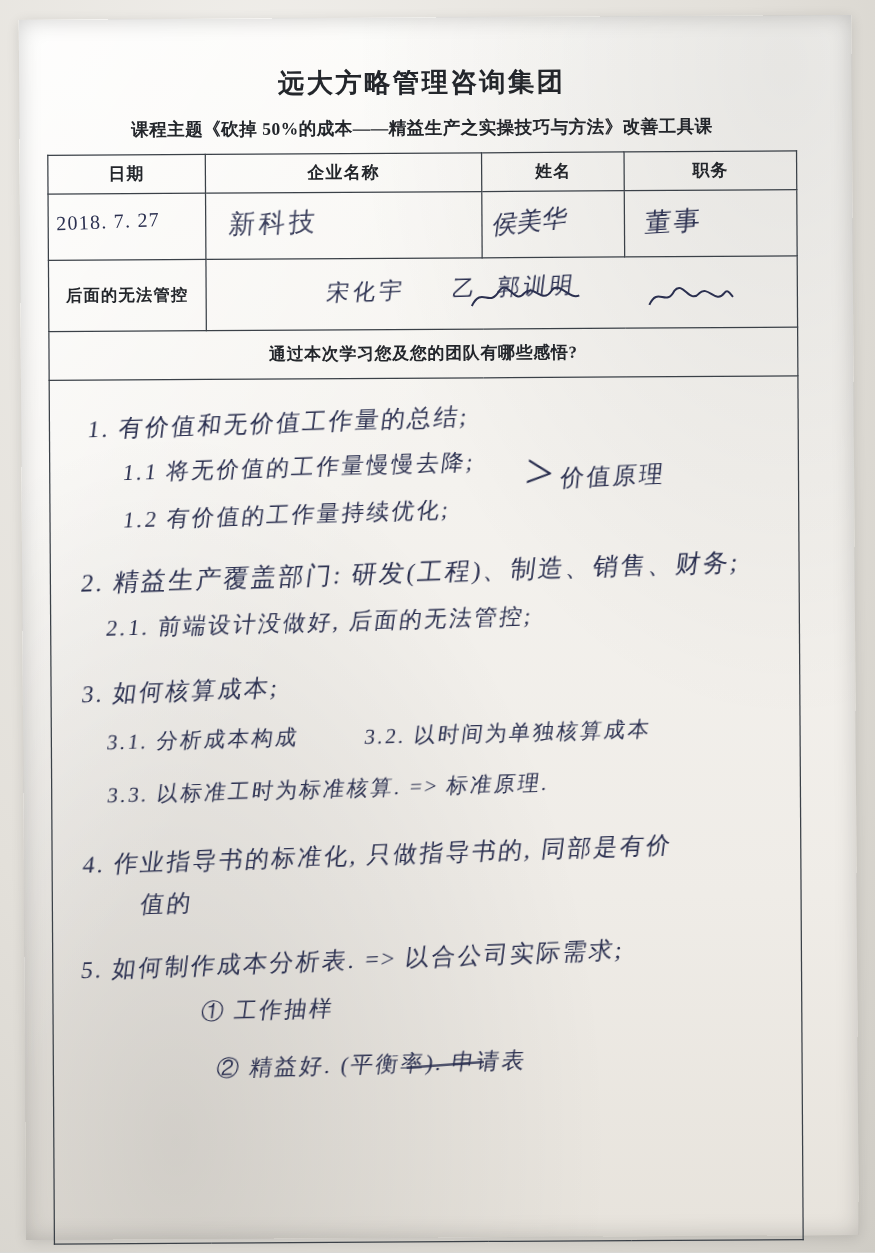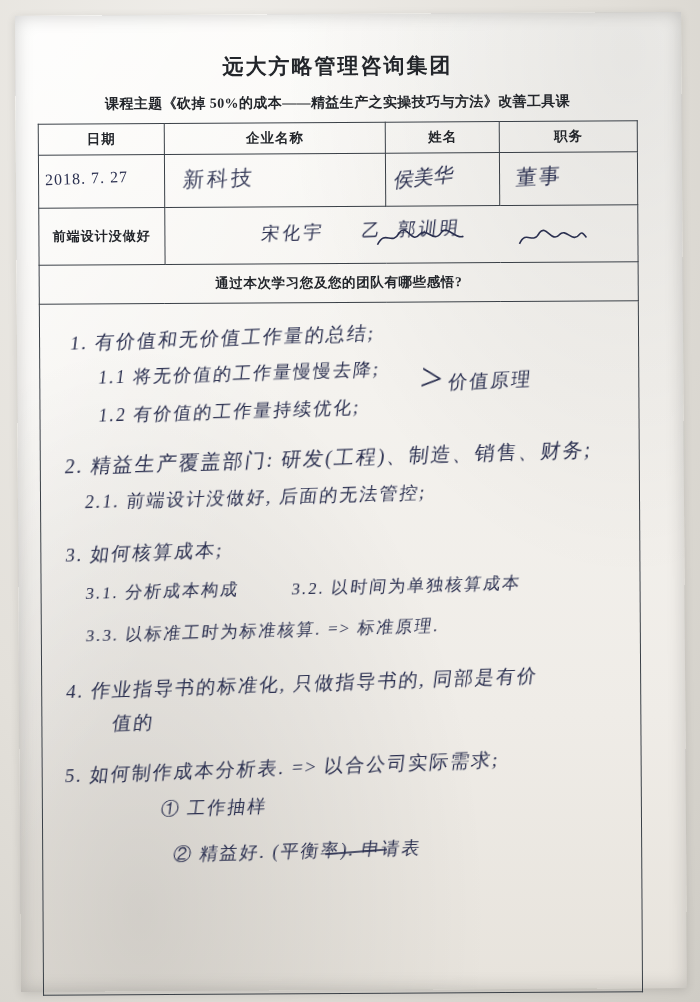--- a/index.html
+++ b/index.html
@@ -230,21 +230,21 @@
         </td>
         <td>
           <span class="hand hw-name">侯美华</span>
         </td>
         <td>
           <span class="hand hw-post">董事</span>
         </td>
       </tr>
       <tr class="row-members">
         <td>
-          <span class="members-label">前端设计没做好</span>
+          <span class="members-label">后面的无法管控</span>
         </td>
         <td colspan="3">
           <span class="hand hw-members">宋化宇     乙  郭训明</span>
           <svg class="squiggle" style="position:absolute;left:210px;top:18px;" width="90" height="26" viewBox="0 0 90 26">
             <path d="M2 20 C10 4, 16 22, 24 8 C31 -2, 36 20, 44 10 C52 2, 58 20, 66 8 C72 0, 80 16, 88 12" stroke="#2b3050" stroke-width="1.6" fill="none"></path>
           </svg>
           <svg class="squiggle" style="position:absolute;left:352px;top:20px;" width="70" height="24" viewBox="0 0 70 24">
             <path d="M2 18 C9 3, 15 20, 22 7 C29 -2, 34 18, 42 9 C49 2, 55 18, 62 9 C65 5, 67 10, 69 12" stroke="#2b3050" stroke-width="1.6" fill="none"></path>
           </svg>
         </td>

